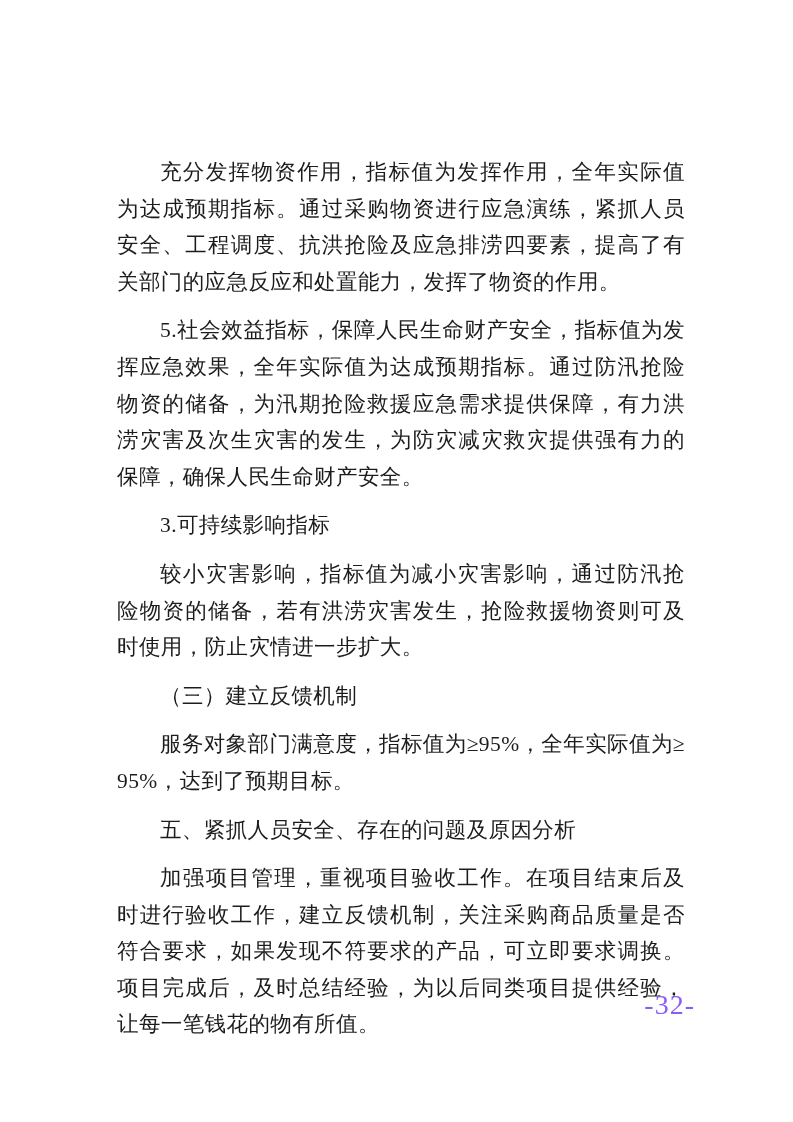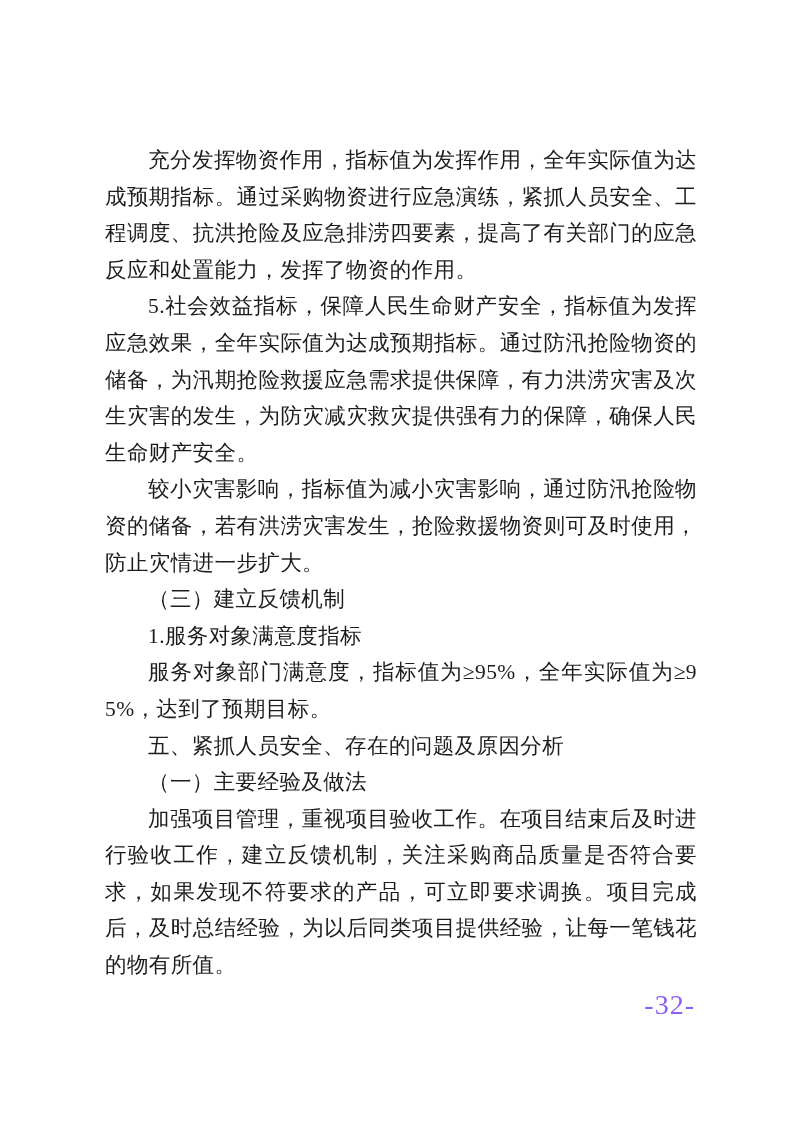--- a/index.html
+++ b/index.html
@@ -19,21 +19,21 @@
     background: #ffffff;
     overflow: hidden;
   }
   .content {
     position: absolute;
     top: 142px;
     left: 105px;
     width: 592px;
   }
   .para {
-    margin: 0;
+    margin: 12px;
     padding: 0;
     font-size: 21.5px;
     line-height: 36.6px;
     color: #1c1c1c;
     text-align: justify;
     text-indent: 2em;
     letter-spacing: 0.4px;
     word-break: break-all;
   }
   .page-number {
@@ -46,22 +46,21 @@
     letter-spacing: 1px;
   }
 </style>
 </head>
 <body>
 
 <div class="page">
   <div class="content">
     <p class="para">充分发挥物资作用，指标值为发挥作用，全年实际值为达成预期指标。通过采购物资进行应急演练，紧抓人员安全、工程调度、抗洪抢险及应急排涝四要素，提高了有关部门的应急反应和处置能力，发挥了物资的作用。</p>
     <p class="para">5.社会效益指标，保障人民生命财产安全，指标值为发挥应急效果，全年实际值为达成预期指标。通过防汛抢险物资的储备，为汛期抢险救援应急需求提供保障，有力洪涝灾害及次生灾害的发生，为防灾减灾救灾提供强有力的保障，确保人民生命财产安全。</p>
+    <p class="para">3.可持续影响指标</p>
     <p class="para">较小灾害影响，指标值为减小灾害影响，通过防汛抢险物资的储备，若有洪涝灾害发生，抢险救援物资则可及时使用，防止灾情进一步扩大。</p>
     <p class="para">（三）建立反馈机制</p>
-    <p class="para">1.服务对象满意度指标</p>
     <p class="para">服务对象部门满意度，指标值为≥95%，全年实际值为≥95%，达到了预期目标。</p>
     <p class="para">五、紧抓人员安全、存在的问题及原因分析</p>
-    <p class="para">（一）主要经验及做法</p>
     <p class="para">加强项目管理，重视项目验收工作。在项目结束后及时进行验收工作，建立反馈机制，关注采购商品质量是否符合要求，如果发现不符要求的产品，可立即要求调换。项目完成后，及时总结经验，为以后同类项目提供经验，让每一笔钱花的物有所值。</p>
   </div>
   <div class="page-number">-32-</div>
 </div>
 
 </body></html>

